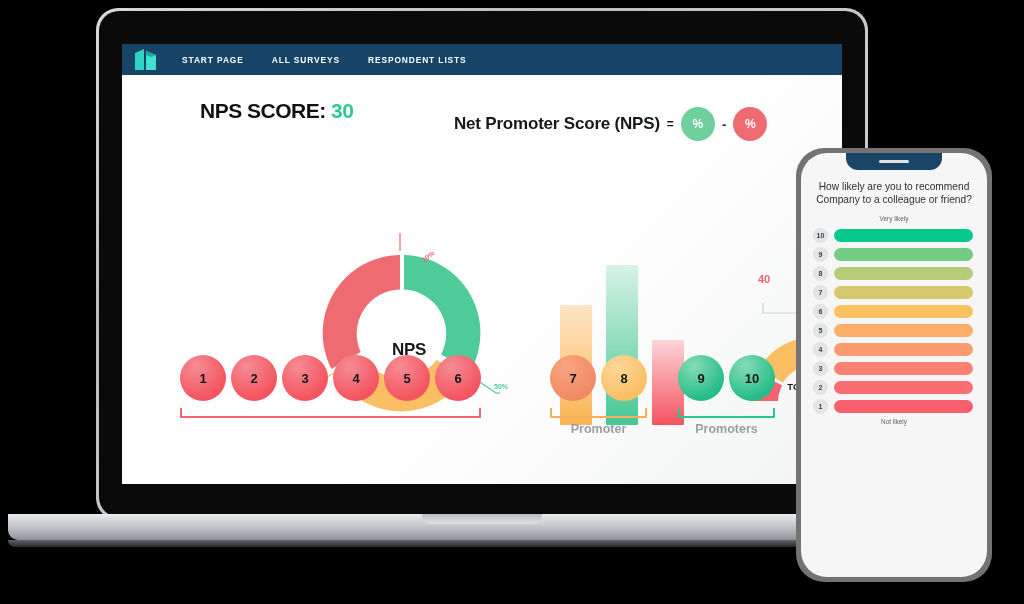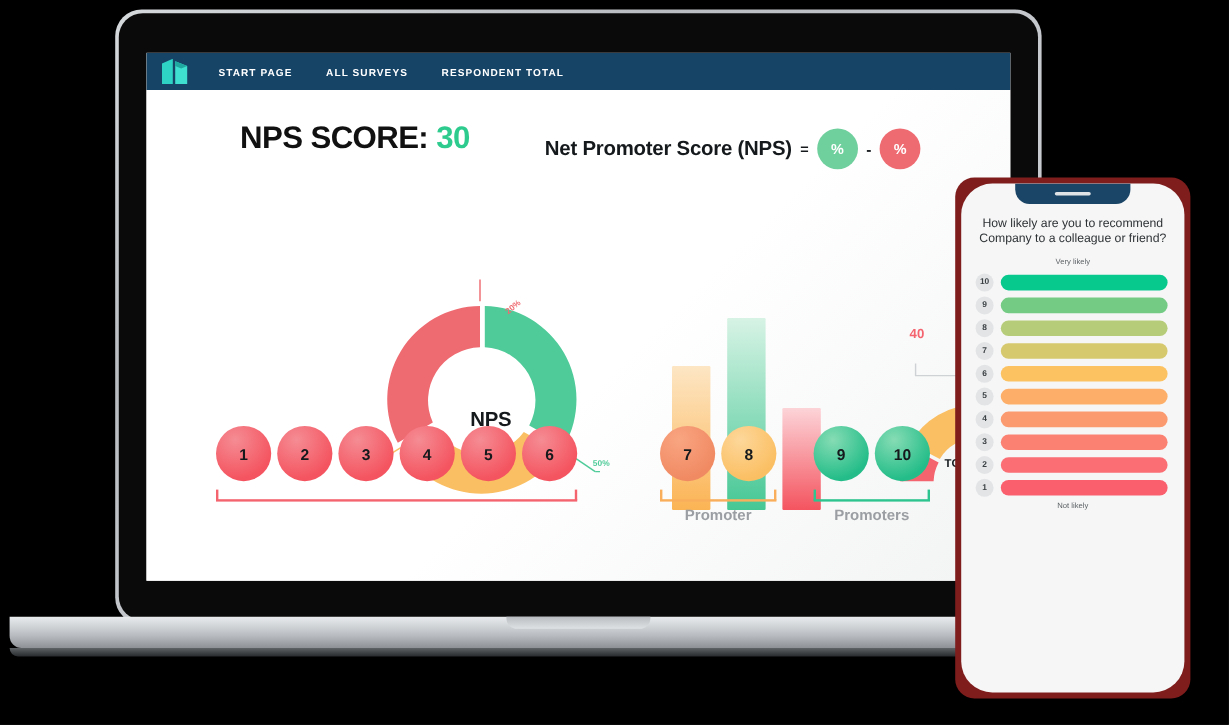--- a/index.html
+++ b/index.html
@@ -48,21 +48,21 @@
   .nav-link {
     color:#ffffff; font-size:8.4px; font-weight:bold; letter-spacing:.9px;
     margin-right:28px; white-space:nowrap; cursor:pointer;
   }
 
   
   #board { position:relative; height:409px; background:
       linear-gradient(135deg,#ffffff 0%, #ffffff 55%, #f2f3f3 100%); }
 
   #title-row { position:absolute; left:78px; top:24px; display:flex; align-items:center; }
-  #nps-title { font-size:26px; font-weight:bold; color:#111; letter-spacing:-.5px; }
+  #nps-title { font-size:21px; font-weight:bold; color:#111; letter-spacing:-.5px; }
   #nps-title .val { color:#2ecb8e; }
   #formula { position:absolute; left:332px; top:32px; display:flex; align-items:center; gap:7px; }
   #formula .lbl { font-size:17px; font-weight:bold; color:#15191c; letter-spacing:-.2px; }
   #formula .eq { font-size:12px; font-weight:bold; color:#15191c; }
   #formula .minus { font-size:13px; font-weight:bold; color:#15191c; }
   .pct-bubble {
     width:34px; height:34px; border-radius:50%; color:#fff; font-size:12px;
     font-weight:bold; display:flex; align-items:center; justify-content:center;
   }
   .pct-green { background:#6fcf9d; }
@@ -102,21 +102,21 @@
   .bracket { position:relative; height:9px; margin-top:7px; }
   .bracket .line { position:absolute; left:0; right:0; top:8px; height:1.6px; }
   .bracket .cap { position:absolute; top:0; width:1.6px; height:9px; }
   .grp-label {
     text-align:center; margin-top:5px; font-size:12.5px; font-weight:bold; color:#9b9fa3;
   }
 
   
   #phone { position:absolute; left:796px; top:148px; width:196px; height:434px; }
   #phone-frame {
-    position:absolute; inset:0; border-radius:16px; background:#7f1d1d;
+    position:absolute; inset:0; border-radius:28px; background:#737373;
     padding:5px;
   }
   #phone-screen {
     position:absolute; left:5px; top:5px; right:5px; bottom:5px;
     border-radius:26px; background:#f6f6f6; overflow:hidden;
   }
   #notch {
     position:absolute; left:50%; transform:translateX(-50%); top:0;
     width:96px; height:17px; border-radius:0 0 12px 12px; background:#1b4566;
     display:flex; align-items:center; justify-content:center;
@@ -151,21 +151,21 @@
       <div id="nav">
         <div id="logo">
           <svg width="26" height="21" viewBox="0 0 26 21">
             <path d="M1 4 L10 0 L10 21 L1 21 Z" fill="#2fd3c5"></path>
             <path d="M12 2 L22 6 L22 21 L12 21 Z" fill="#3fe0cf"></path>
             <path d="M12 2 L22 6 L17 8 L12 6 Z" fill="#1fa89f"></path>
           </svg>
         </div>
         <div class="nav-link">START PAGE</div>
         <div class="nav-link">ALL SURVEYS</div>
-        <div class="nav-link">RESPONDENT TOTAL</div>
+        <div class="nav-link">RESPONDENT LISTS</div>
       </div>
 
       <div id="board">
 
         <div id="title-row">
           <div id="nps-title">
             <span>NPS SCORE: </span><span class="val">30</span>
           </div>
         </div>
 

